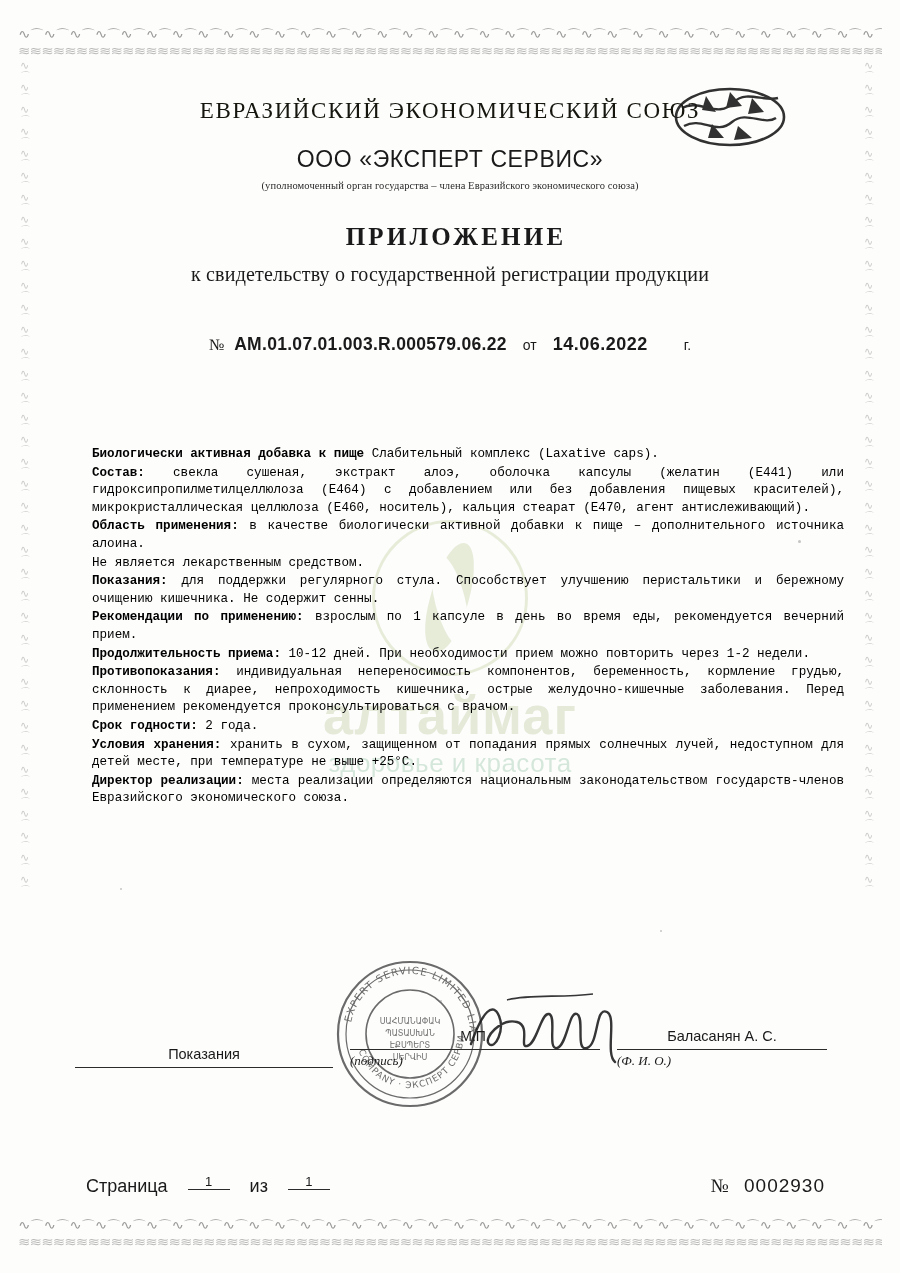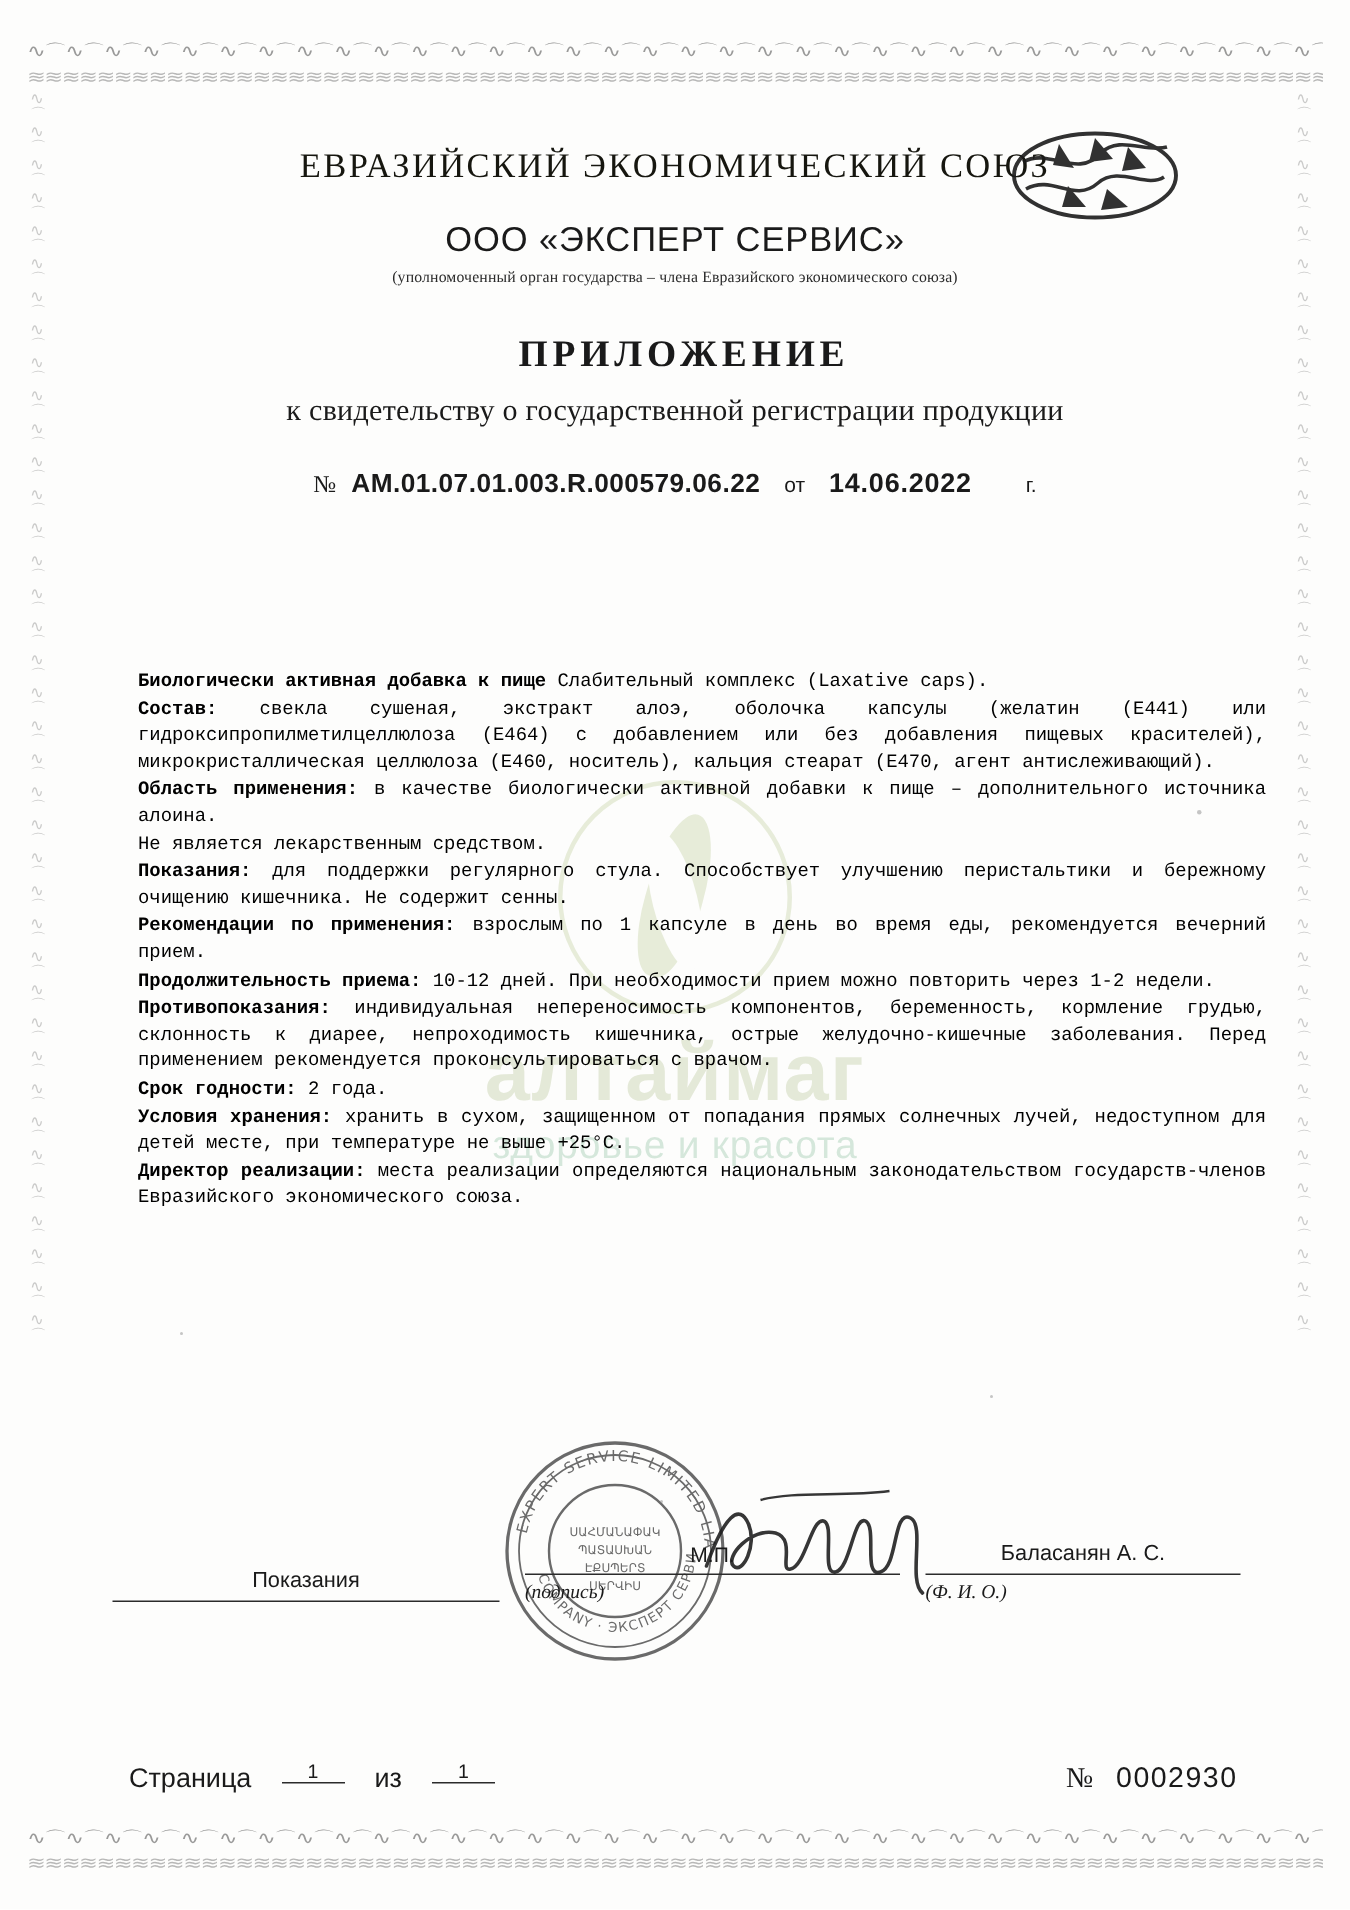--- a/index.html
+++ b/index.html
@@ -118,20 +118,21 @@
     gap: 10px;
   }
   .reg-line .num-sym {
     font-family: "Liberation Serif", serif;
     font-size: 16px;
   }
   .reg-line .reg-number {
     font-weight: 700;
     letter-spacing: .3px;
     font-size: 17.5px;
+    margin-top: 22px;
   }
   .reg-line .ot { font-size: 14px; padding: 0 6px; }
   .reg-line .reg-date { font-weight: 700; font-size: 18px; letter-spacing: .5px; }
   .reg-line .g { font-size: 14px; padding-left: 26px; }
 
   
   .content {
     position: absolute;
     top: 446px;
     left: 92px;
@@ -348,21 +349,21 @@
     <p>
       <span class="lbl">Область применения:</span><span> в качестве биологически активной добавки к пище – дополнительного источника алоина.</span>
     </p>
     <p>
       <span class="lbl"></span><span>Не является лекарственным средством.</span>
     </p>
     <p>
       <span class="lbl">Показания:</span><span> для поддержки регулярного стула. Способствует улучшению перистальтики и бережному очищению кишечника. Не содержит сенны.</span>
     </p>
     <p>
-      <span class="lbl">Рекомендации по применения:</span><span> взрослым по 1 капсуле в день во время еды, рекомендуется вечерний прием.</span>
+      <span class="lbl">Рекомендации по применению:</span><span> взрослым по 1 капсуле в день во время еды, рекомендуется вечерний прием.</span>
     </p>
     <p>
       <span class="lbl">Продолжительность приема:</span><span> 10-12 дней. При необходимости прием можно повторить через 1-2 недели.</span>
     </p>
     <p>
       <span class="lbl">Противопоказания:</span><span> индивидуальная непереносимость компонентов, беременность, кормление грудью, склонность к диарее, непроходимость кишечника, острые желудочно-кишечные заболевания. Перед применением рекомендуется проконсультироваться с врачом.</span>
     </p>
     <p>
       <span class="lbl">Срок годности:</span><span> 2 года.</span>
     </p>

